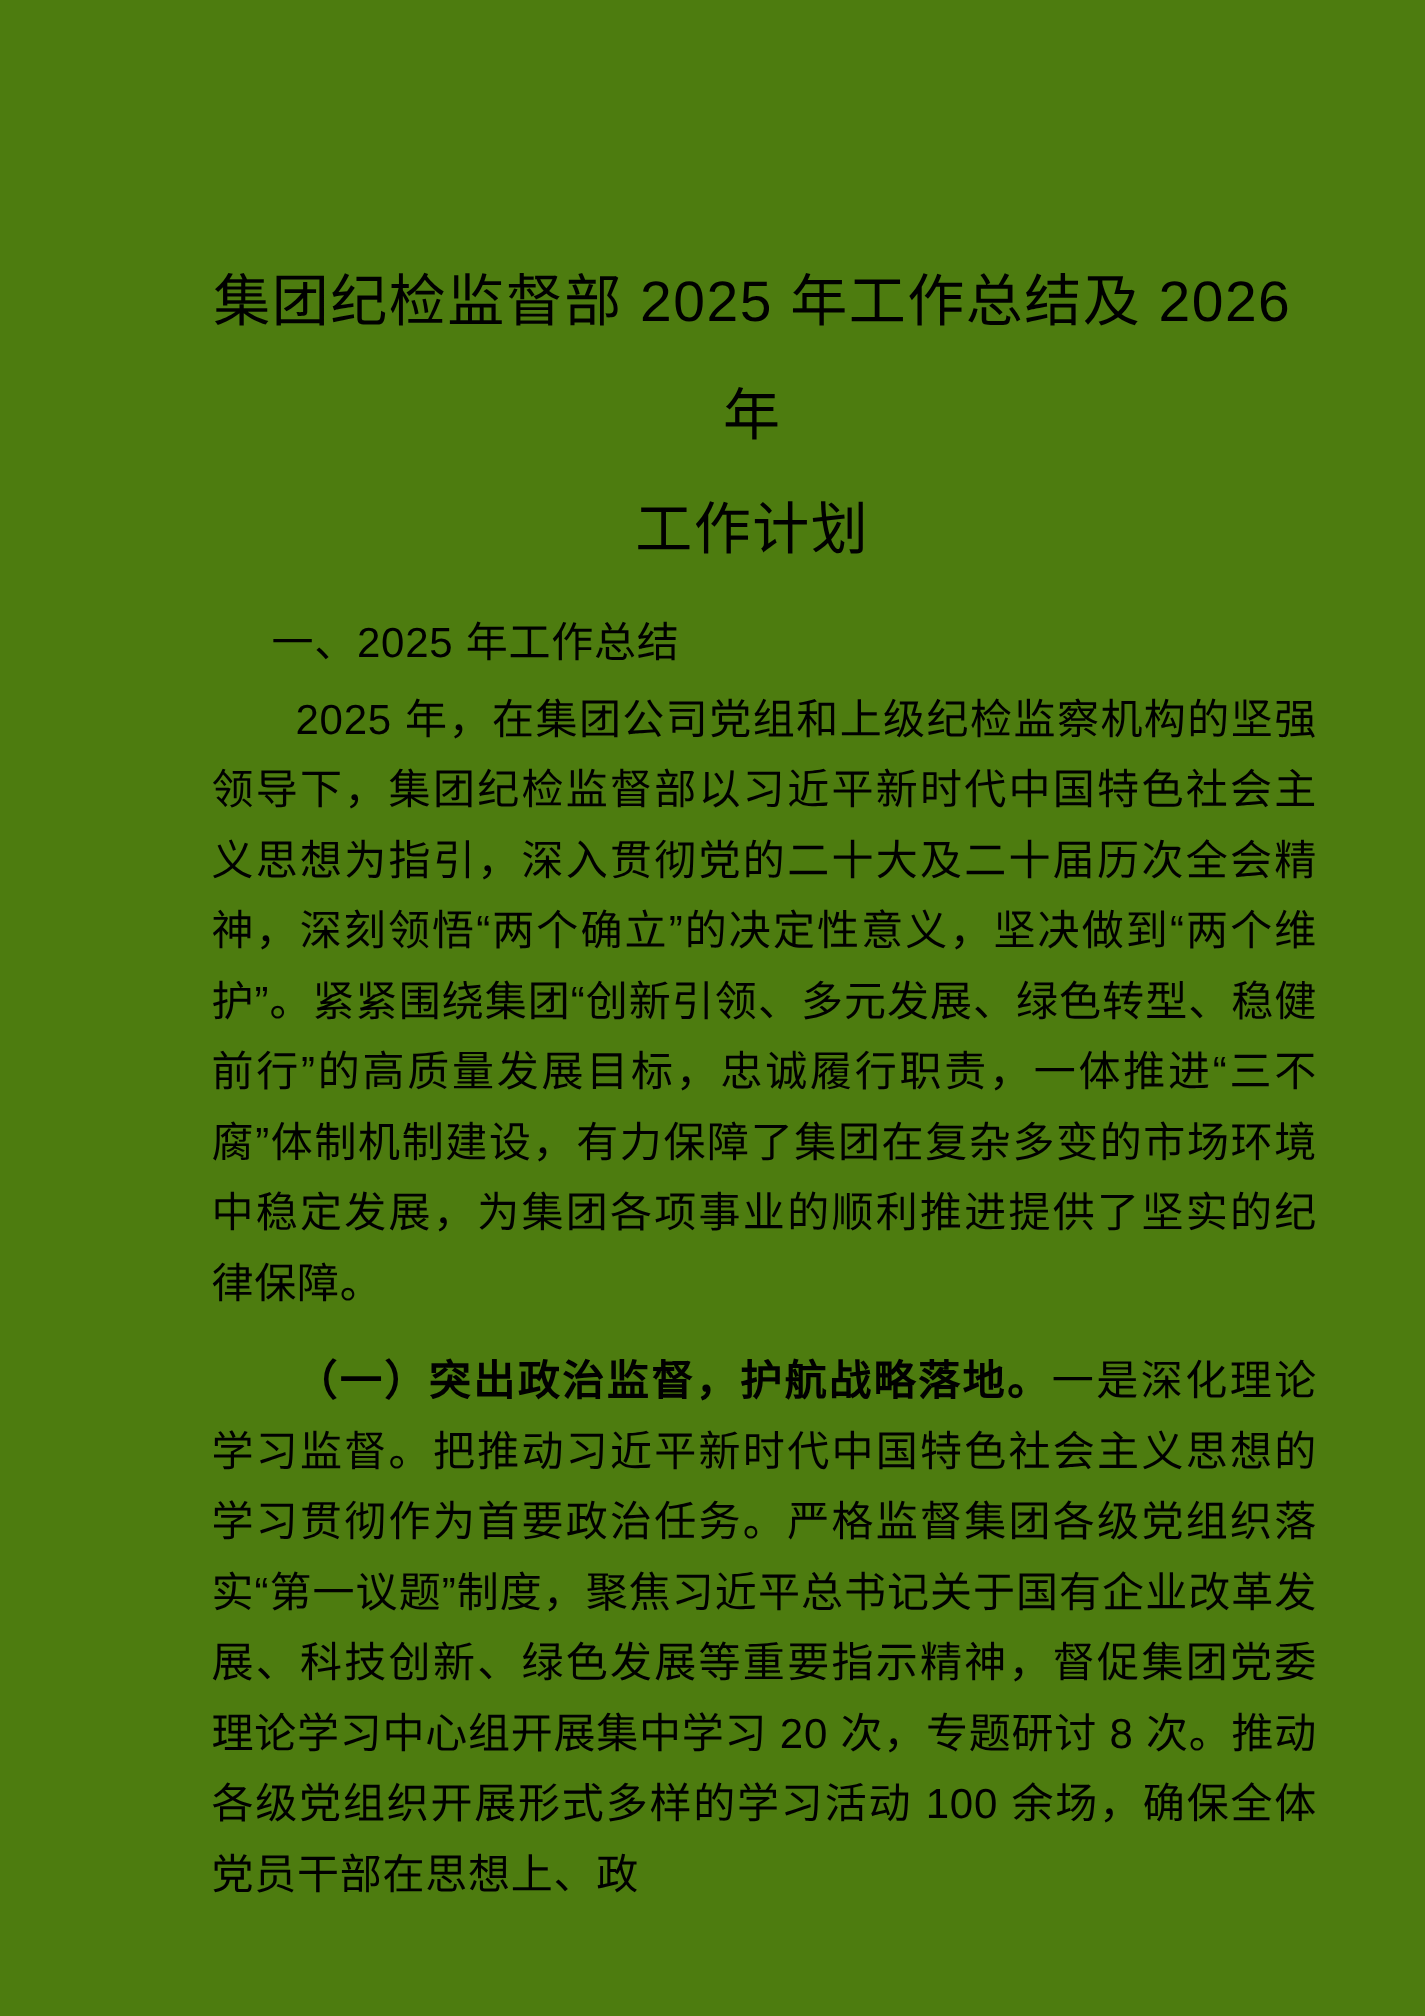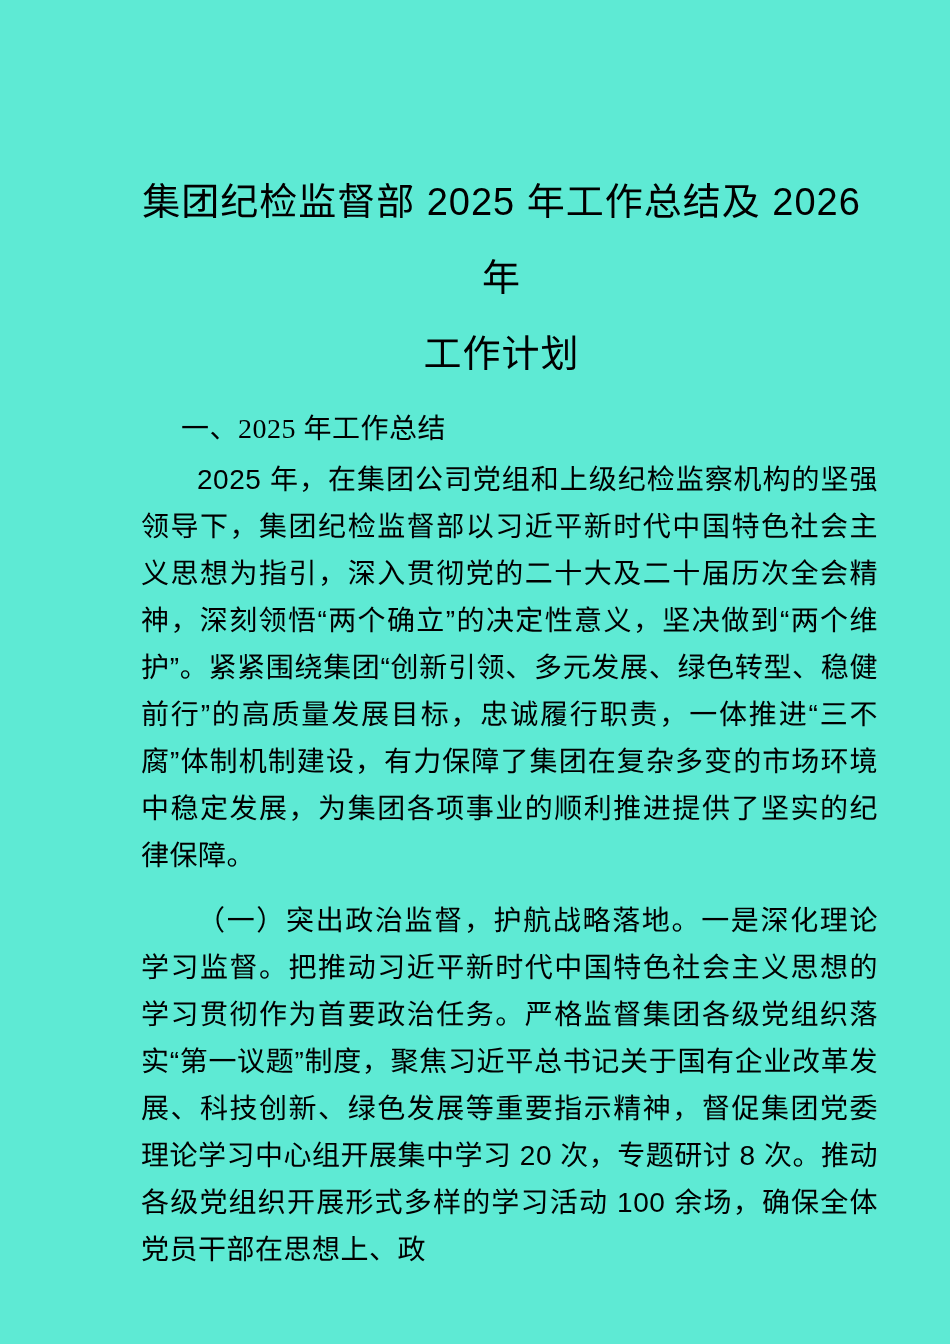--- a/index.html
+++ b/index.html
@@ -5,21 +5,21 @@
   html, body {
     margin: 0;
     padding: 0;
     background: #ffffff;
   }
   .page {
     position: relative;
     width: 950px;
     height: 1344px;
     margin: 0 auto;
-    background: #5eead4;
+    background: #4d7c0f;
     color: #000000;
     box-sizing: border-box;
     padding: 164px 72px 0 125px;
     overflow: hidden;
     font-family: "Liberation Sans", "DejaVu Sans", sans-serif;
   }
   .doc-title {
     margin: 0;
     font-size: 38px;
     font-weight: 400;
@@ -30,36 +30,35 @@
   .doc-title .title-line {
     display: block;
   }
   .section-heading {
     margin: 13px 0 0 0;
     font-size: 28px;
     font-weight: 400;
     line-height: 47px;
     text-indent: 2em;
     letter-spacing: 0.5px;
-    font-family: Liberation Serif, serif;
   }
   .doc-body p {
     margin: 18px 0 0 16px;
     font-size: 28px;
     font-weight: 400;
     line-height: 47px;
     text-indent: 2em;
     text-align: justify;
     letter-spacing: 0.5px;
   }
   .doc-body p:first-child {
     margin-top: 4px;
   }
   .doc-body .run-bold {
-    font-weight: 400;
+    font-weight: 700;
   }
 </style>
 </head>
 <body>
 
 <div class="page">
   <h1 class="doc-title">
       <span class="title-line">集团纪检监督部 2025 年工作总结及 2026 年</span>
       <span class="title-line">工作计划</span>
     </h1>

